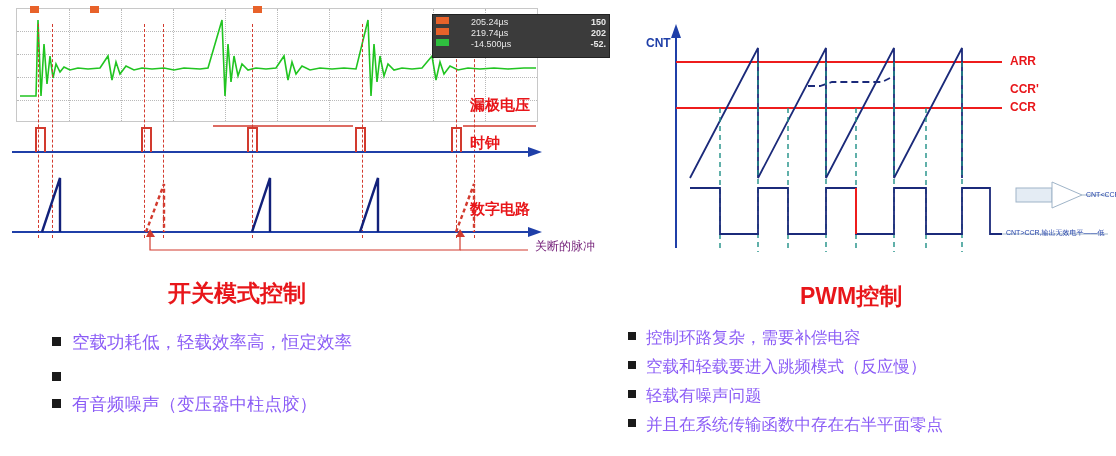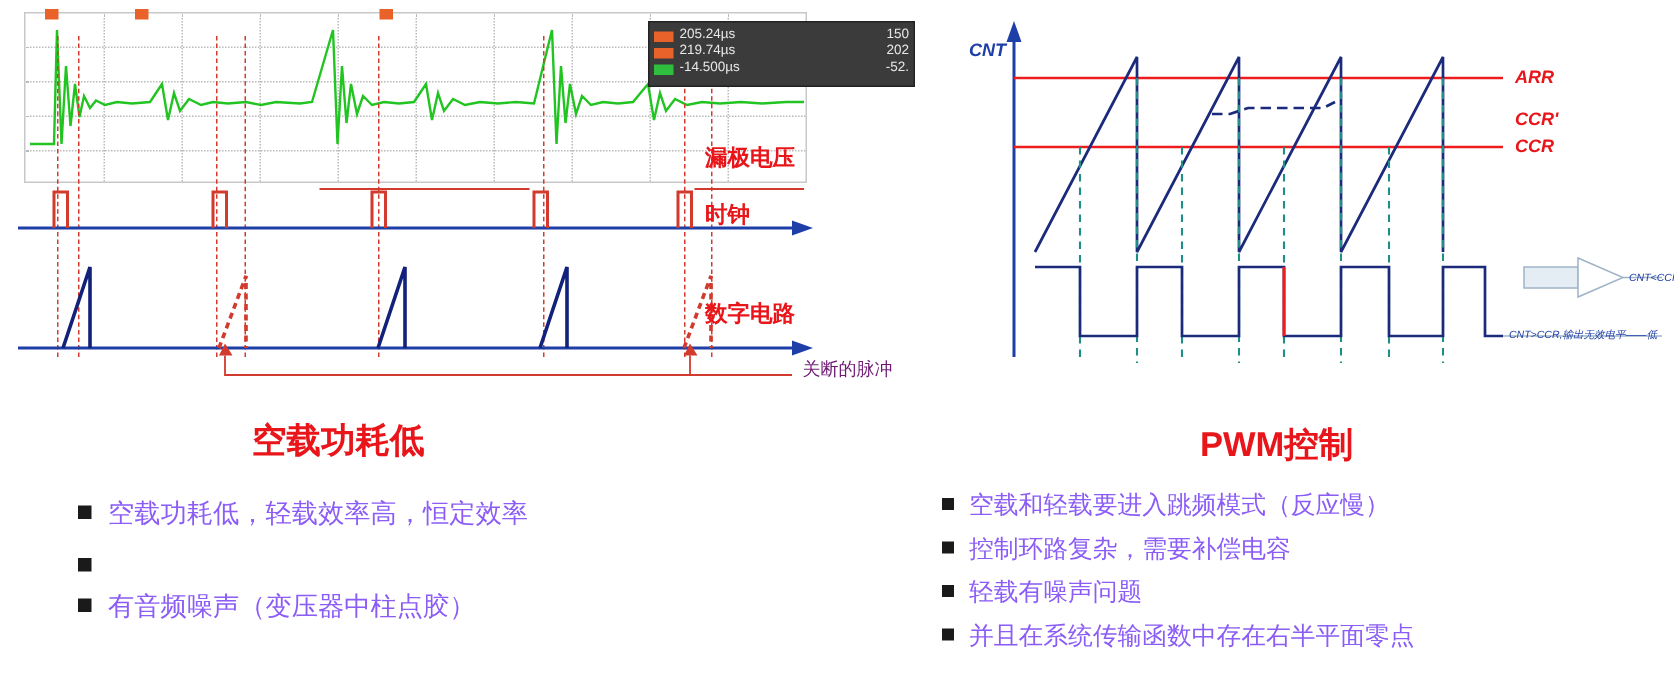--- a/index.html
+++ b/index.html
@@ -18,30 +18,30 @@
   }
   .gridline-v{position:absolute;top:0;bottom:0;width:0;border-left:1px dotted #b9b9b9;}
   .gridline-h{position:absolute;left:0;right:0;height:0;border-top:1px dotted #b9b9b9;}
   .marker{position:absolute;width:9px;height:7px;background:#e8622a;}
   .cursorline{position:absolute;top:0;bottom:0;width:0;border-left:1px dashed #d23a2e;}
   .measbox{
     position:absolute;left:424px;top:10px;width:178px;height:44px;
     background:#3b3b3b;border:1px solid #222;color:#e8e8e8;font-size:9px;
     padding:2px 3px;box-sizing:border-box;line-height:11px;
   }
-  .measrow{display:flex;align-items:flex-end;}
+  .measrow{display:flex;align-items:flex-start;gap:18px;}
   .measrow .sw{width:13px;height:7px;margin-right:4px;flex:none;}
   .measrow .mv{flex:1;}
-  .measrow .mn{width:36px;text-align:right;}
+  .measrow .mn{width:36px;text-align:right;font-weight:bold;}
 
   .redlabel{position:absolute;color:#e8161a;font-size:15px;font-weight:bold;white-space:nowrap;}
   .smallred{position:absolute;color:#701a75;font-size:12px;white-space:nowrap;}
 
   
-  #right-pwm{left:620px;top:10px;width:490px;height:260px;font-style:italic;}
+  #right-pwm{left:620px;top:20px;width:490px;height:260px;}
   .axislabel{position:absolute;color:#1f3fa8;font-size:12px;font-weight:bold;}
   .sig-label{position:absolute;color:#e8161a;font-size:12px;font-weight:bold;}
   .callout{position:absolute;color:#1f3fa8;font-size:7px;white-space:nowrap;}
 
   
   .title{
     position:absolute;color:#e8161a;font-size:23px;font-weight:bold;white-space:nowrap;
   }
   #title-left{left:168px;top:278px;}
   #title-right{left:800px;top:281px;}
@@ -186,47 +186,47 @@
   </svg>
 
   <div class="axislabel" style="left:26px;top:16px">CNT</div>
   <div class="sig-label" style="left:390px;top:34px">ARR</div>
   <div class="sig-label" style="left:390px;top:62px">CCR'</div>
   <div class="sig-label" style="left:390px;top:80px">CCR</div>
   <div class="callout" style="left:466px;top:170px">CNT&lt;CCR,输出有效电平——高</div>
   <div class="callout" style="left:386px;top:208px">CNT&gt;CCR,输出无效电平——低</div>
 </div>
 
-<div class="title" id="title-left">空载功耗低</div>
+<div class="title" id="title-left">开关模式控制</div>
 <div class="title" id="title-right">PWM控制</div>
 
 <div class="bullets" id="bullets-left">
   <div class="bullet">
     <span class="sq"></span>
     <span class="bt">空载功耗低，轻载效率高，恒定效率</span>
   </div>
   <div class="bullet">
     <span class="sq"></span>
   </div>
   <div class="bullet">
     <span class="sq"></span>
     <span class="bt">有音频噪声（变压器中柱点胶）</span>
   </div>
 </div>
 
 <div class="bullets" id="bullets-right">
   <div class="bullet">
     <span class="sq"></span>
+    <span class="bt">控制环路复杂，需要补偿电容</span>
+  </div>
+  <div class="bullet">
+    <span class="sq"></span>
     <span class="bt">空载和轻载要进入跳频模式（反应慢）</span>
   </div>
   <div class="bullet">
     <span class="sq"></span>
-    <span class="bt">控制环路复杂，需要补偿电容</span>
-  </div>
-  <div class="bullet">
-    <span class="sq"></span>
     <span class="bt">轻载有噪声问题</span>
   </div>
   <div class="bullet">
     <span class="sq"></span>
     <span class="bt">并且在系统传输函数中存在右半平面零点</span>
   </div>
 </div>
 
 </body></html>

